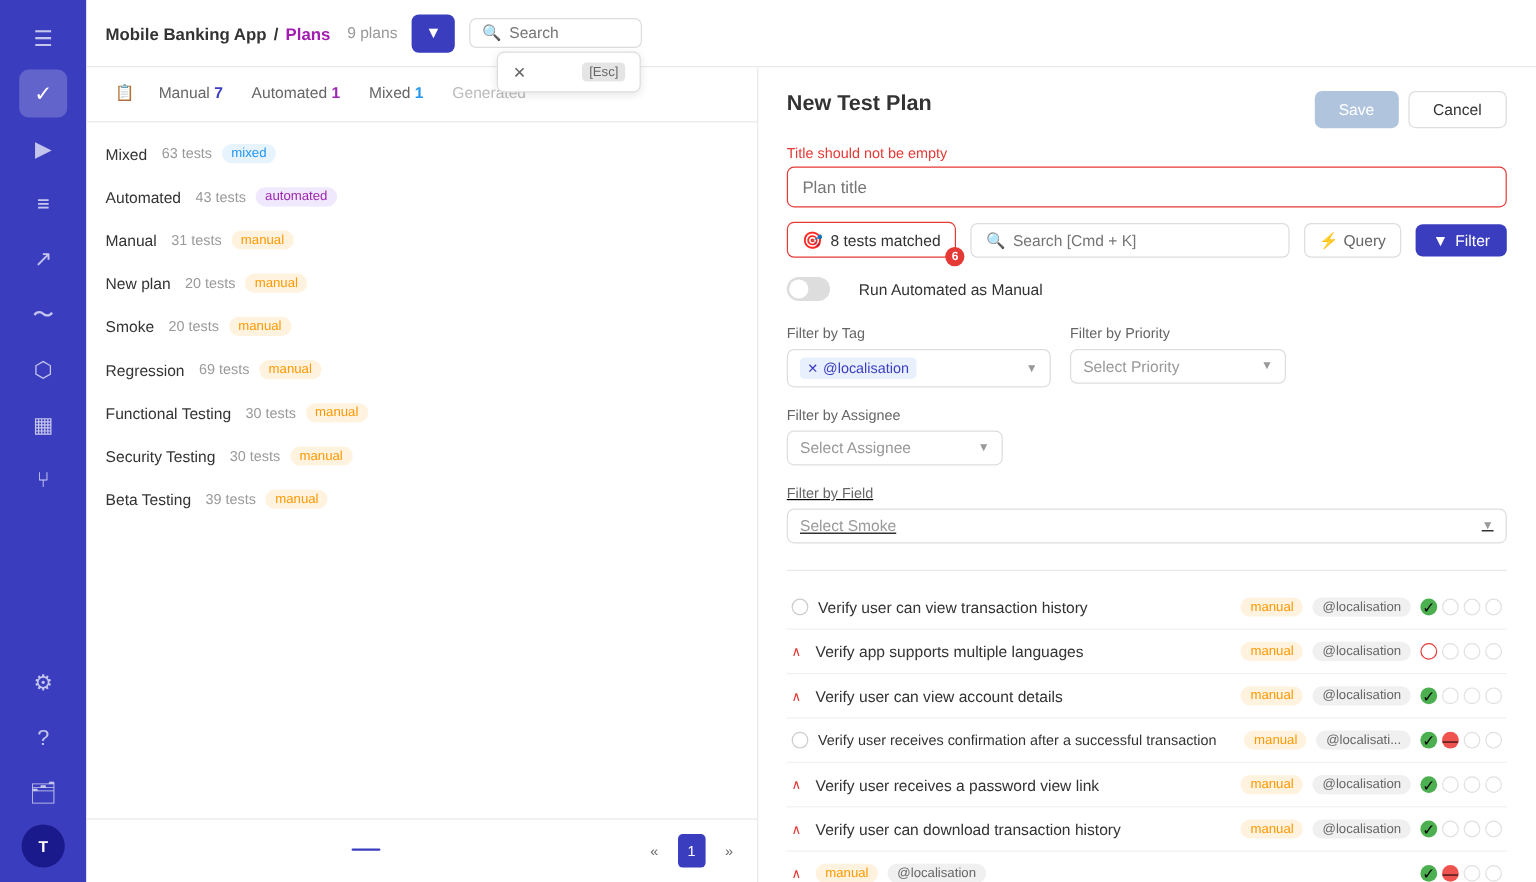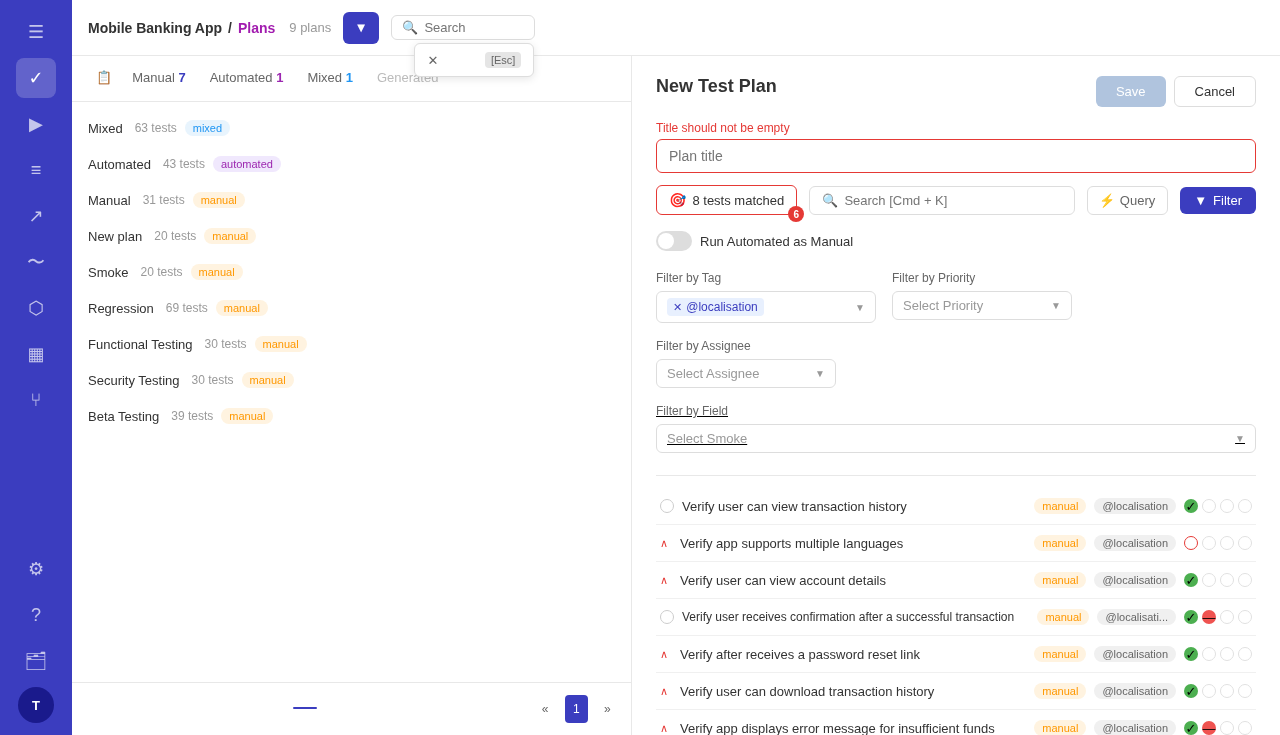--- a/index.html
+++ b/index.html
@@ -282,21 +282,21 @@
     .filter-purple-btn {
       display: flex; align-items: center; gap: 6px;
       padding: 6px 14px;
       background: #3b3dbf; color: white;
       border: none; border-radius: 6px;
       cursor: pointer; font-size: 13px;
     }
 
     
     .toggle-row {
-      display: flex; align-items: center; gap: 8px;
+      display: flex; align-items: center; gap: 24px;
       margin-bottom: 20px;
     }
     .toggle-switch {
       width: 36px; height: 20px;
       background: #ddd;
       border-radius: 10px;
       position: relative;
       cursor: pointer;
     }
     .toggle-switch::after {
@@ -610,21 +610,21 @@
           <div class="test-actions">
             <div class="action-dot dot-green" style="width:14px;height:14px;">✓</div>
             <div class="action-dot dot-red" style="width:14px;height:14px;">—</div>
             <div class="dot-outline"></div>
             <div class="dot-outline"></div>
           </div>
         </div>
 
         <div class="test-item">
           <span class="test-chevron" style="color:#e53935;">∧</span>
-          <span class="test-name">Verify after receives a password reset link</span>
+          <span class="test-name">Verify user receives a password view link</span>
           <span class="test-badge-manual">manual</span>
           <span class="test-tag">@localisation</span>
           <div class="test-actions">
             <div class="action-dot dot-green" style="width:14px;height:14px;">✓</div>
             <div class="dot-outline"></div>
             <div class="dot-outline"></div>
             <div class="dot-outline"></div>
           </div>
         </div>
 
@@ -636,21 +636,20 @@
           <div class="test-actions">
             <div class="action-dot dot-green" style="width:14px;height:14px;">✓</div>
             <div class="dot-outline"></div>
             <div class="dot-outline"></div>
             <div class="dot-outline"></div>
           </div>
         </div>
 
         <div class="test-item">
           <span class="test-chevron" style="color:#e53935;">∧</span>
-          <span class="test-name">Verify app displays error message for insufficient funds</span>
           <span class="test-badge-manual">manual</span>
           <span class="test-tag">@localisation</span>
           <div class="test-actions">
             <div class="action-dot dot-green" style="width:14px;height:14px;">✓</div>
             <div class="action-dot dot-red" style="width:14px;height:14px;">—</div>
             <div class="dot-outline"></div>
             <div class="dot-outline"></div>
           </div>
         </div>
 

